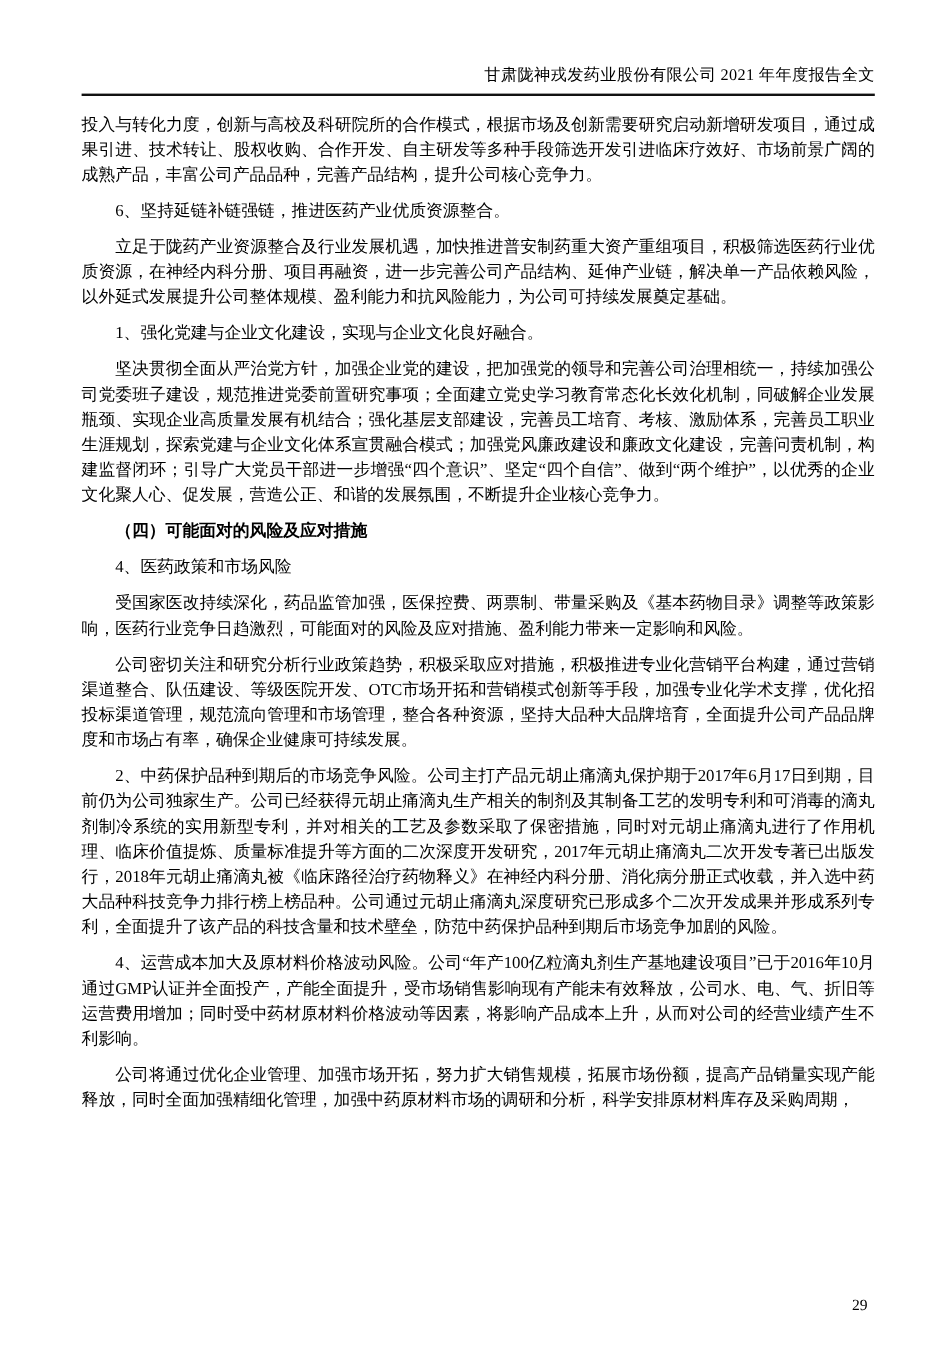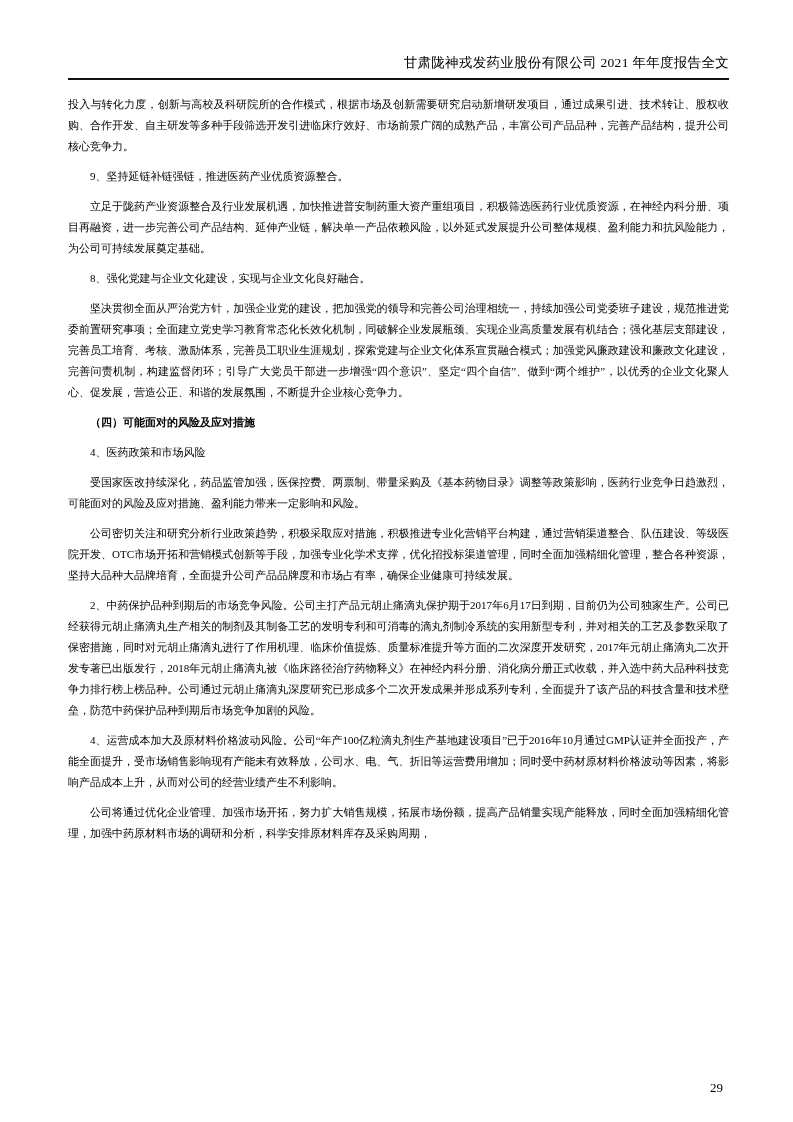--- a/index.html
+++ b/index.html
@@ -27,21 +27,21 @@
     text-align: right;
     font-size: 13.5px;
     line-height: 17px;
     letter-spacing: 0.3px;
     padding-bottom: 7px;
     border-bottom: 2px solid #111111;
     margin-bottom: 14px;
   }
   .content p {
     margin: 0 0 9px 0;
-    font-size: 11px;
+    font-size: 14px;
     line-height: 21px;
     text-align: justify;
     text-justify: inter-ideograph;
     word-break: break-all;
   }
   .indent {
     text-indent: 2em;
   }
   .no-indent {
     text-indent: 0;
@@ -62,35 +62,35 @@
 </head>
 <body>
 
 <div class="page">
   <div class="content">
 
     <div class="page-header">甘肃陇神戎发药业股份有限公司 2021 年年度报告全文</div>
 
     <p class="no-indent">投入与转化力度，创新与高校及科研院所的合作模式，根据市场及创新需要研究启动新增研发项目，通过成果引进、技术转让、股权收购、合作开发、自主研发等多种手段筛选开发引进临床疗效好、市场前景广阔的成熟产品，丰富公司产品品种，完善产品结构，提升公司核心竞争力。</p>
 
-    <p class="indent">9、坚持延链补链强链，推进医药产业优质资源整合。</p>
+    <p class="indent">6、坚持延链补链强链，推进医药产业优质资源整合。</p>
 
     <p class="indent">立足于陇药产业资源整合及行业发展机遇，加快推进普安制药重大资产重组项目，积极筛选医药行业优质资源，在神经内科分册、项目再融资，进一步完善公司产品结构、延伸产业链，解决单一产品依赖风险，以外延式发展提升公司整体规模、盈利能力和抗风险能力，为公司可持续发展奠定基础。</p>
 
-    <p class="indent">8、强化党建与企业文化建设，实现与企业文化良好融合。</p>
+    <p class="indent">1、强化党建与企业文化建设，实现与企业文化良好融合。</p>
 
     <p class="indent">坚决贯彻全面从严治党方针，加强企业党的建设，把加强党的领导和完善公司治理相统一，持续加强公司党委班子建设，规范推进党委前置研究事项；全面建立党史学习教育常态化长效化机制，同破解企业发展瓶颈、实现企业高质量发展有机结合；强化基层支部建设，完善员工培育、考核、激励体系，完善员工职业生涯规划，探索党建与企业文化体系宣贯融合模式；加强党风廉政建设和廉政文化建设，完善问责机制，构建监督闭环；引导广大党员干部进一步增强“四个意识”、坚定“四个自信”、做到“两个维护”，以优秀的企业文化聚人心、促发展，营造公正、和谐的发展氛围，不断提升企业核心竞争力。</p>
 
     <p class="section-heading">（四）可能面对的风险及应对措施</p>
 
     <p class="indent">4、医药政策和市场风险</p>
 
     <p class="indent">受国家医改持续深化，药品监管加强，医保控费、两票制、带量采购及《基本药物目录》调整等政策影响，医药行业竞争日趋激烈，可能面对的风险及应对措施、盈利能力带来一定影响和风险。</p>
 
-    <p class="indent">公司密切关注和研究分析行业政策趋势，积极采取应对措施，积极推进专业化营销平台构建，通过营销渠道整合、队伍建设、等级医院开发、OTC市场开拓和营销模式创新等手段，加强专业化学术支撑，优化招投标渠道管理，同时全面加强精细化管理，整合各种资源，坚持大品种大品牌培育，全面提升公司产品品牌度和市场占有率，确保企业健康可持续发展。</p>
+    <p class="indent">公司密切关注和研究分析行业政策趋势，积极采取应对措施，积极推进专业化营销平台构建，通过营销渠道整合、队伍建设、等级医院开发、OTC市场开拓和营销模式创新等手段，加强专业化学术支撑，优化招投标渠道管理，规范流向管理和市场管理，整合各种资源，坚持大品种大品牌培育，全面提升公司产品品牌度和市场占有率，确保企业健康可持续发展。</p>
 
     <p class="indent">2、中药保护品种到期后的市场竞争风险。公司主打产品元胡止痛滴丸保护期于2017年6月17日到期，目前仍为公司独家生产。公司已经获得元胡止痛滴丸生产相关的制剂及其制备工艺的发明专利和可消毒的滴丸剂制冷系统的实用新型专利，并对相关的工艺及参数采取了保密措施，同时对元胡止痛滴丸进行了作用机理、临床价值提炼、质量标准提升等方面的二次深度开发研究，2017年元胡止痛滴丸二次开发专著已出版发行，2018年元胡止痛滴丸被《临床路径治疗药物释义》在神经内科分册、消化病分册正式收载，并入选中药大品种科技竞争力排行榜上榜品种。公司通过元胡止痛滴丸深度研究已形成多个二次开发成果并形成系列专利，全面提升了该产品的科技含量和技术壁垒，防范中药保护品种到期后市场竞争加剧的风险。</p>
 
 
     <p class="indent">4、运营成本加大及原材料价格波动风险。公司“年产100亿粒滴丸剂生产基地建设项目”已于2016年10月通过GMP认证并全面投产，产能全面提升，受市场销售影响现有产能未有效释放，公司水、电、气、折旧等运营费用增加；同时受中药材原材料价格波动等因素，将影响产品成本上升，从而对公司的经营业绩产生不利影响。</p>
 
     <p class="indent">公司将通过优化企业管理、加强市场开拓，努力扩大销售规模，拓展市场份额，提高产品销量实现产能释放，同时全面加强精细化管理，加强中药原材料市场的调研和分析，科学安排原材料库存及采购周期，</p>
 
   </div>
 

